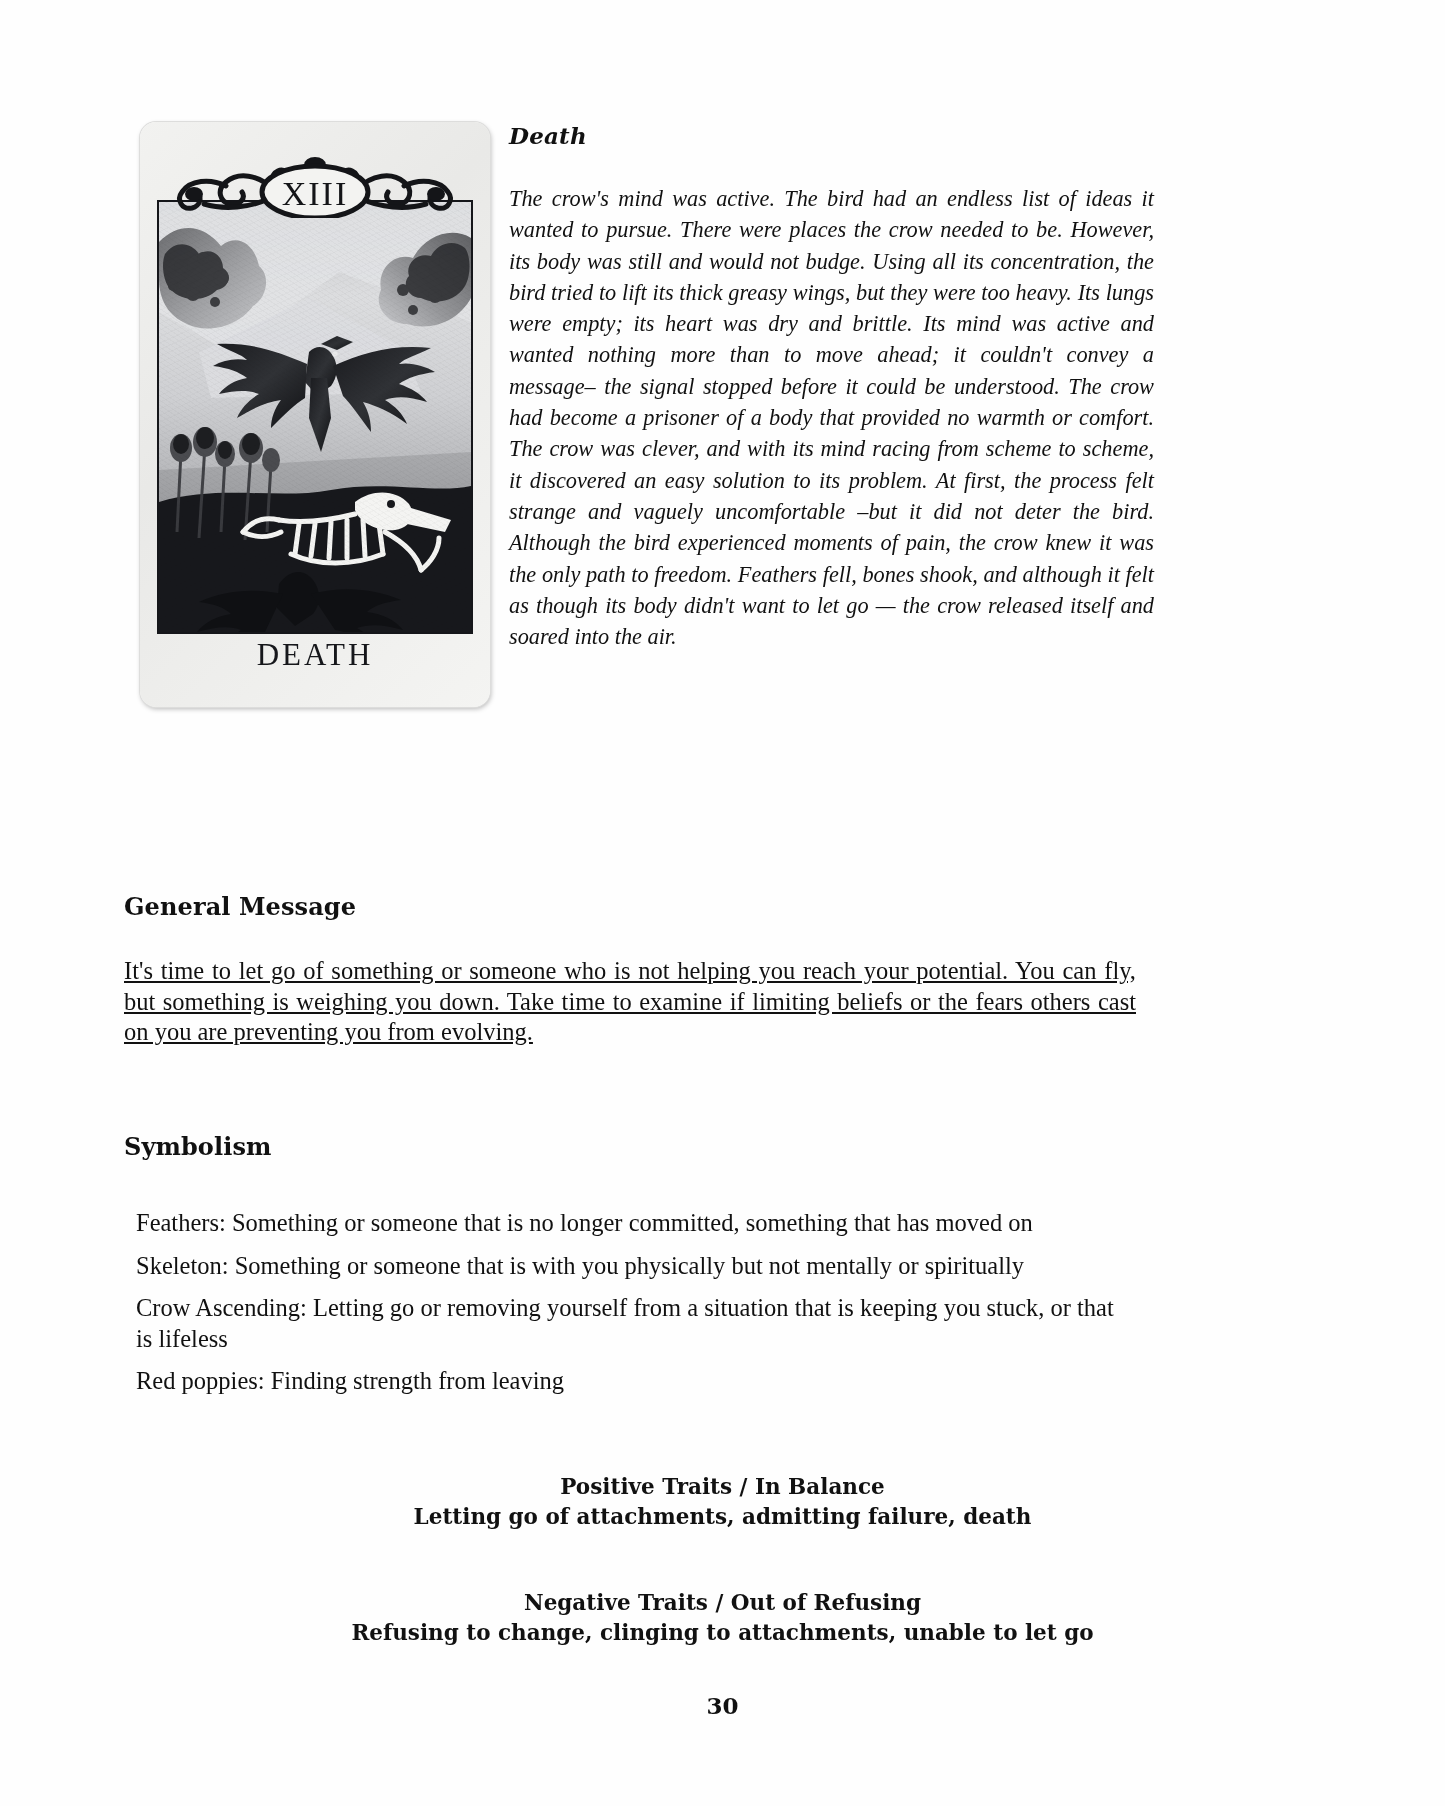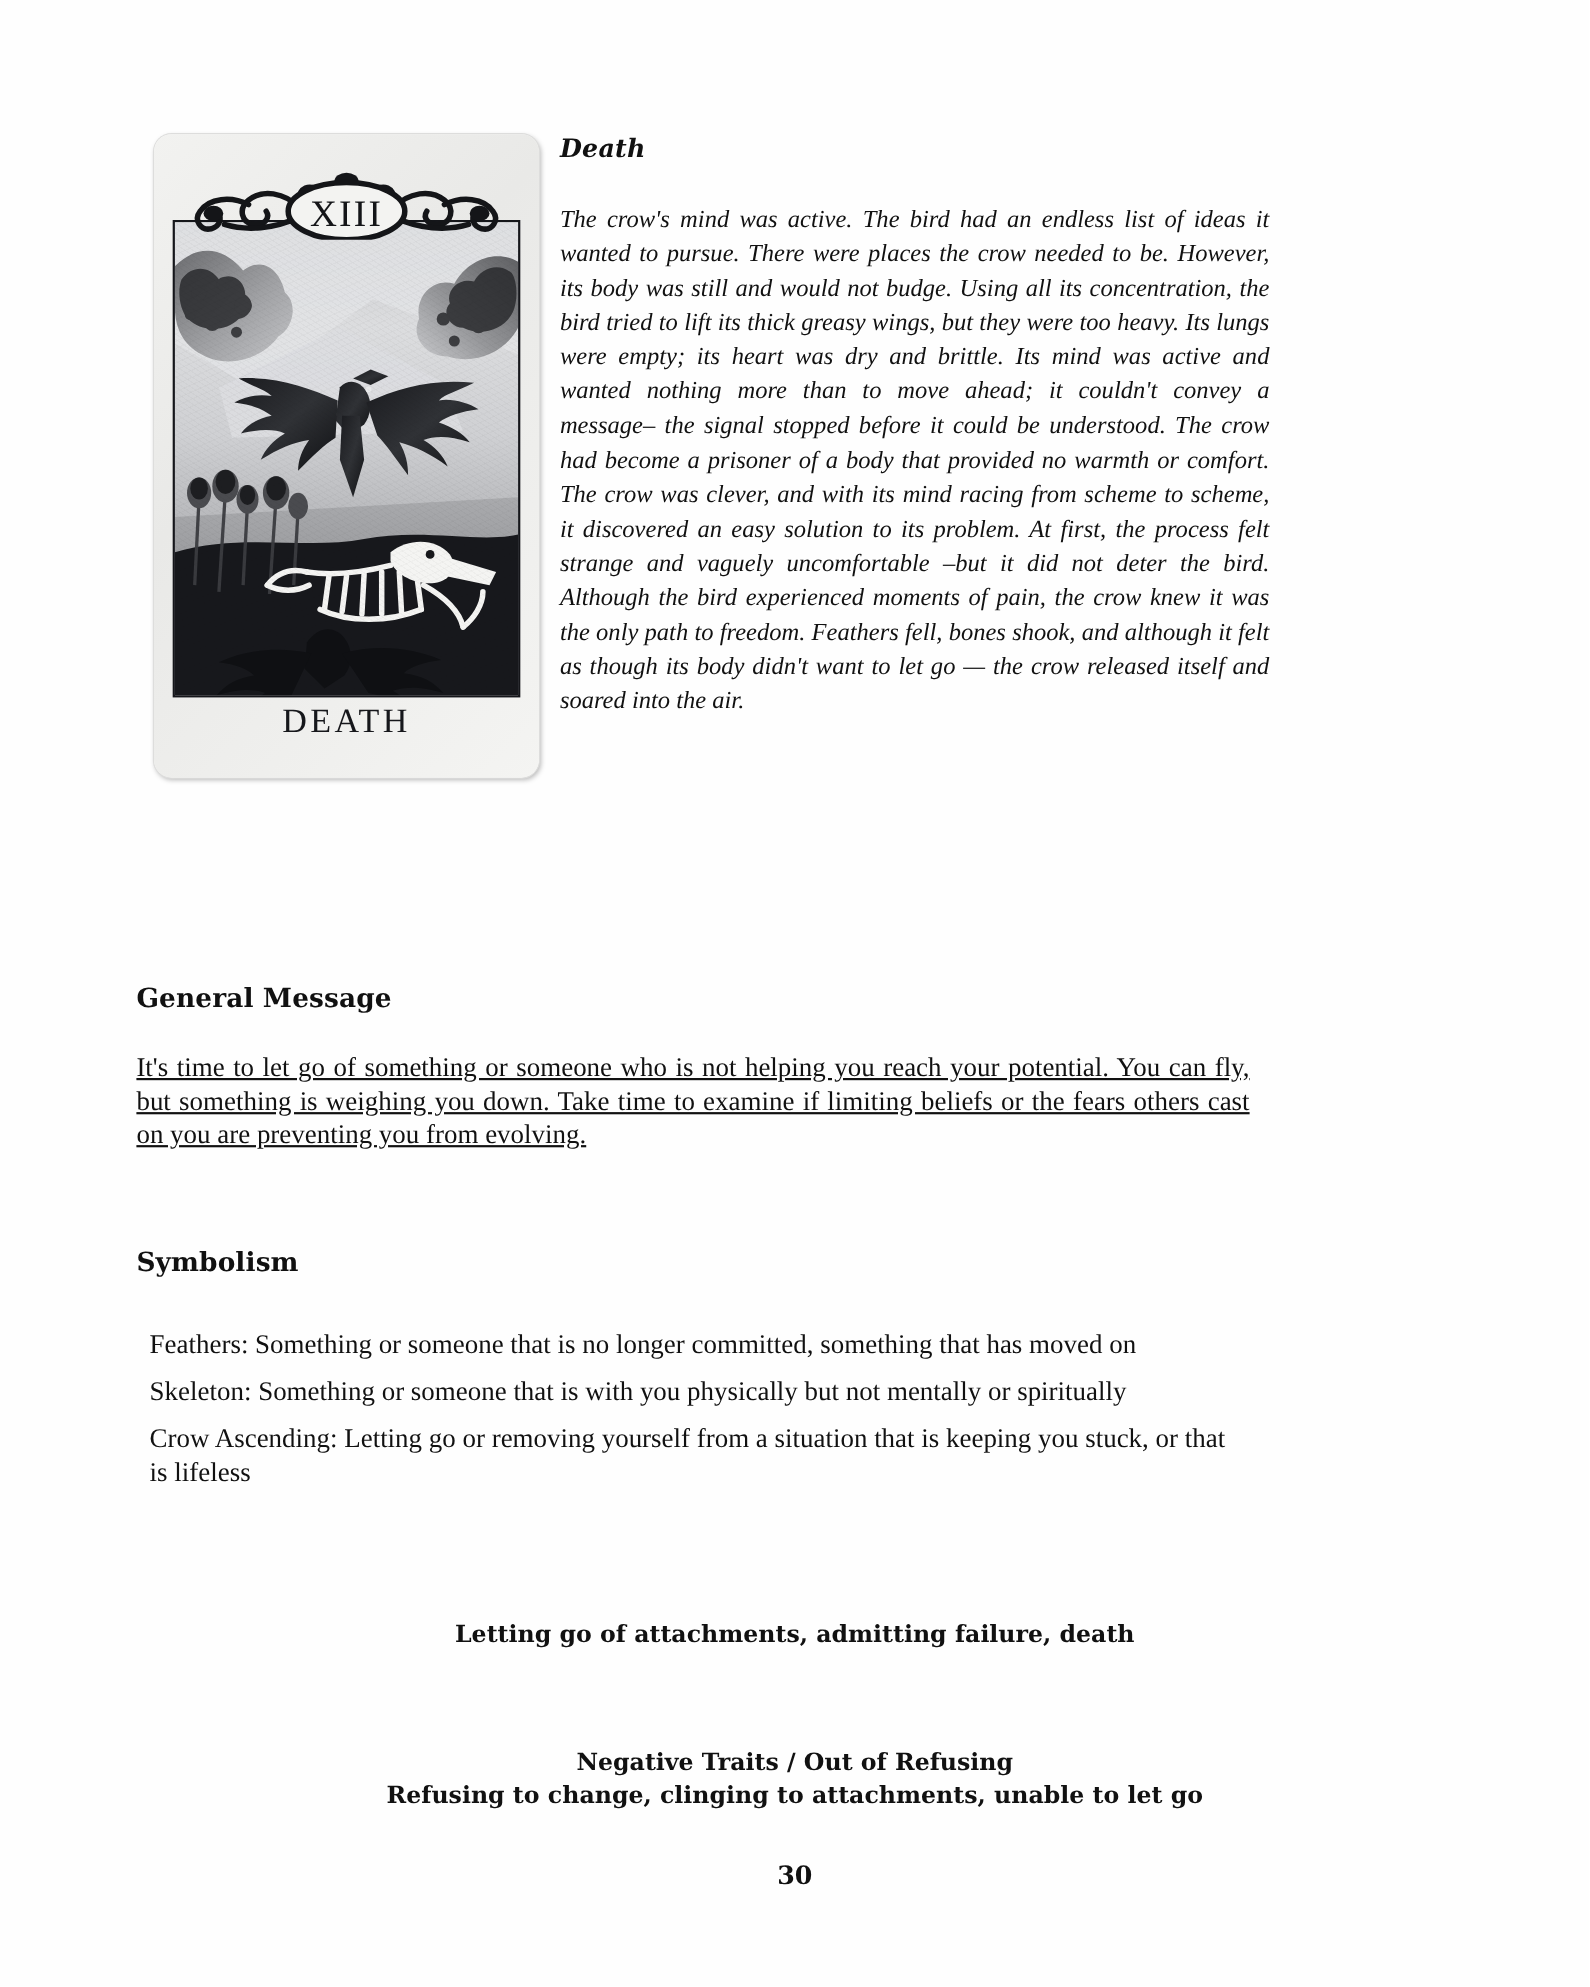--- a/index.html
+++ b/index.html
@@ -368,23 +368,25 @@
     <p class="section-body">It's time to let go of something or someone who is not helping you reach your potential. You can fly, but something is weighing you down. Take time to examine if limiting beliefs or the fears others cast on you are preventing you from evolving.</p>
   </div>
 
   <div class="section" id="symbolism-heading">
     <h3 class="section-heading">Symbolism</h3>
   </div>
   <div class="section" id="symbolism-body">
     <p class="symbol-line">Feathers: Something or someone that is no longer committed, something that has moved on</p>
     <p class="symbol-line">Skeleton: Something or someone that is with you physically but not mentally or spiritually</p>
     <p class="symbol-line">Crow Ascending: Letting go or removing yourself from a situation that is keeping you stuck, or that is lifeless</p>
+    <p class="symbol-line">Red poppies: Finding strength from leaving</p>
   </div>
 
   <div class="traits" id="positive-traits">
+    <p class="traits-title">Positive Traits / In Balance</p>
     <p class="traits-text">Letting go of attachments, admitting failure, death</p>
   </div>
 
   <div class="traits" id="negative-traits">
     <p class="traits-title">Negative Traits / Out of Refusing</p>
     <p class="traits-text">Refusing to change, clinging to attachments, unable to let go</p>
   </div>
 
   <div class="page-number">30</div>
 

